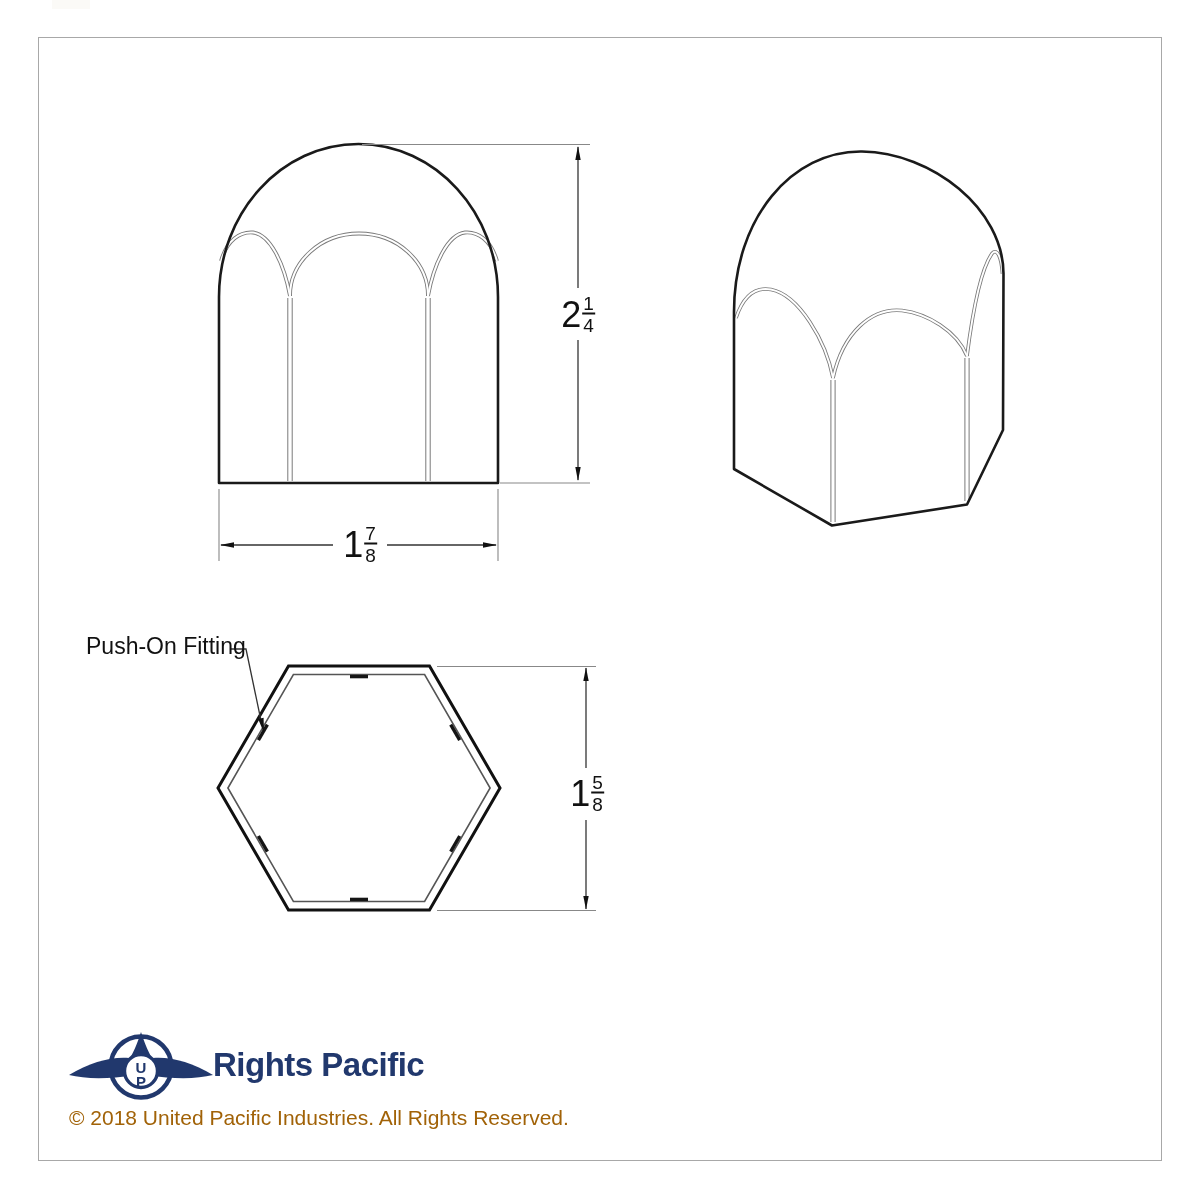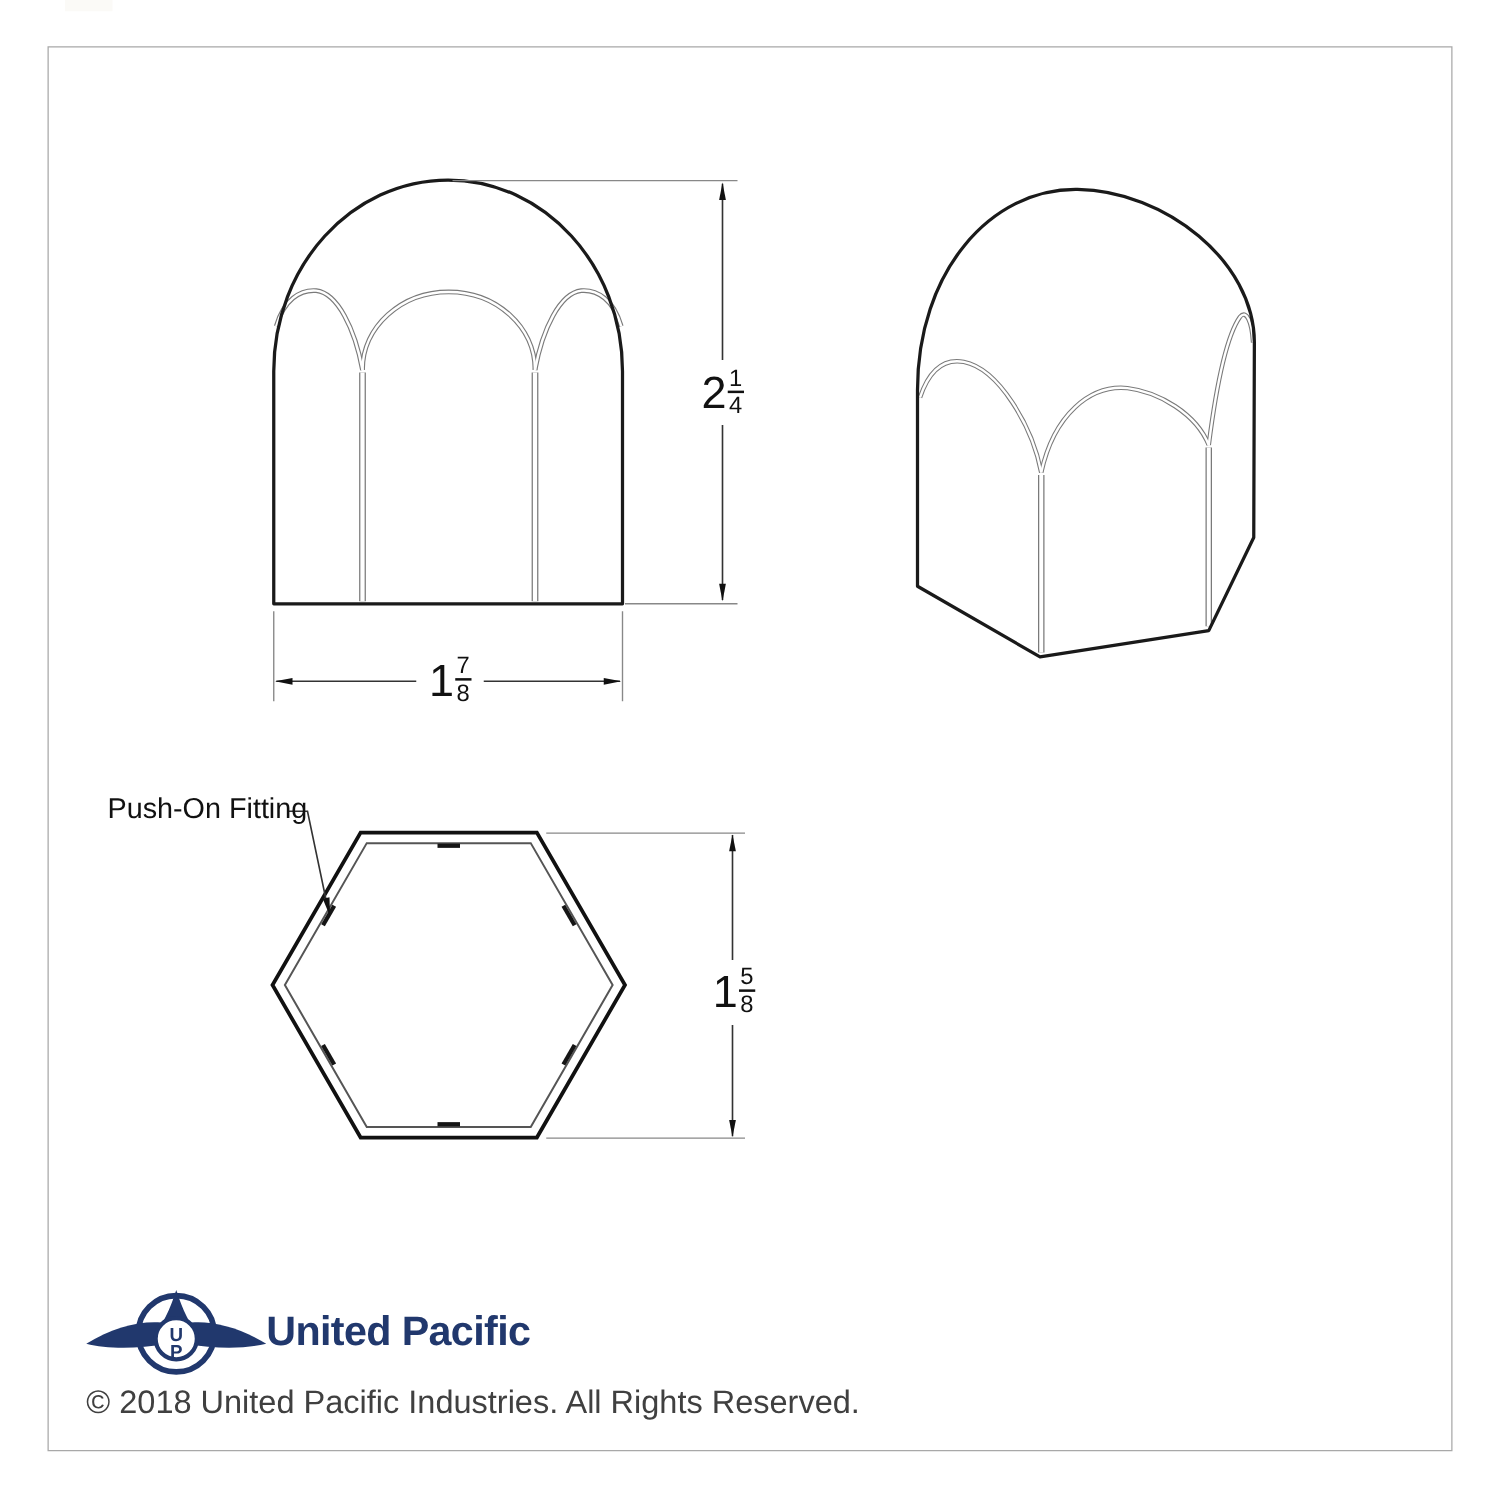--- a/index.html
+++ b/index.html
@@ -15,21 +15,21 @@
   .dim-whole{font-size:36px;line-height:1;}
   .dim-frac{display:inline-flex;flex-direction:column;align-items:center;
             font-size:19px;line-height:1.0;margin-left:1px;}
   .dim-num{border-bottom:2px solid #111;padding:0 1px;}
   .dim-den{padding-top:1px;}
 
   #callout-label{position:absolute;left:86px;top:633px;font-size:23px;color:#111;}
 
   #brand-text{position:absolute;left:213px;top:1046px;font-size:33px;font-weight:bold;
               letter-spacing:-0.5px;color:#21386d;}
-  #copyright-text{position:absolute;left:69px;top:1106px;font-size:26px;color:#404040;}
+  #copyright-text{position:absolute;left:69px;top:1106px;font-size:21px;color:#a16207;}
   #logo-svg{position:absolute;left:66px;top:1026px;}
 </style>
 </head>
 <body>
 
 <div id="page">
   <div id="top-artifact"></div>
   <div id="frame"></div>
 
   <svg id="lineart" viewBox="0 0 1200 1200" xmlns="http://www.w3.org/2000/svg">
@@ -151,15 +151,15 @@
 
   <svg id="logo-svg" width="150" height="84" viewBox="0 0 150 84" xmlns="http://www.w3.org/2000/svg">
     <circle cx="75" cy="41" r="30.5" fill="none" stroke="#21386d" stroke-width="4.5"></circle>
     <path d="M 3,49 C 24,36 46,30.5 63,32 L 68,49 C 42,53.5 19,53 3,49 Z" fill="#21386d"></path>
     <path d="M 147,49 C 126,36 104,30.5 87,32 L 82,49 C 108,53.5 131,53 147,49 Z" fill="#21386d"></path>
     <path d="M 75,6 C 70,22 64,34 56,44 L 75,37.5 L 94,44 C 86,34 80,22 75,6 Z" fill="#21386d"></path>
     <circle cx="75" cy="45" r="16.5" fill="#ffffff" stroke="#21386d" stroke-width="3.4"></circle>
     <text x="75" y="47" text-anchor="middle" font-family="Liberation Sans, sans-serif" font-size="15" font-weight="bold" fill="#21386d">U</text>
     <text x="75" y="60.5" text-anchor="middle" font-family="Liberation Sans, sans-serif" font-size="15" font-weight="bold" fill="#21386d">P</text>
   </svg>
-  <div id="brand-text">United Pacific</div>
+  <div id="brand-text">Rights Pacific</div>
   <div id="copyright-text">© 2018 United Pacific Industries. All Rights Reserved.</div>
 </div>
 
 </body></html>

